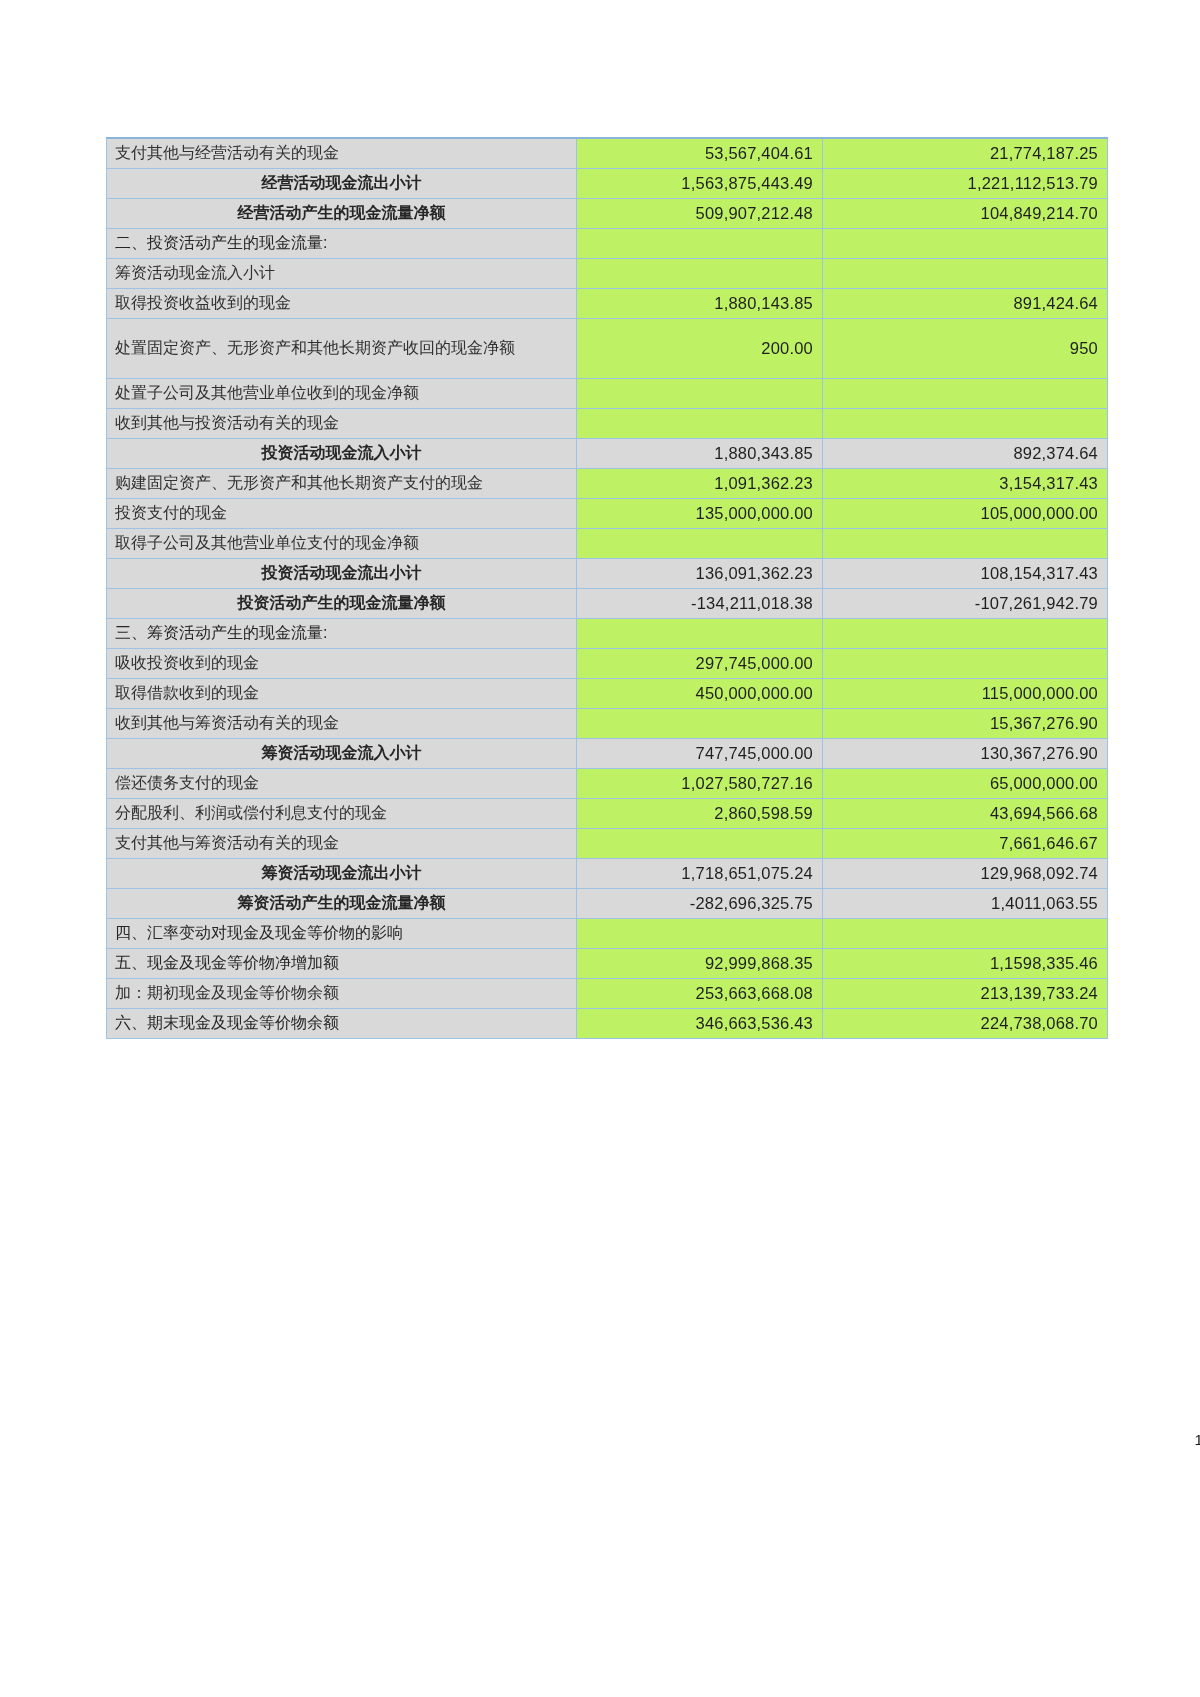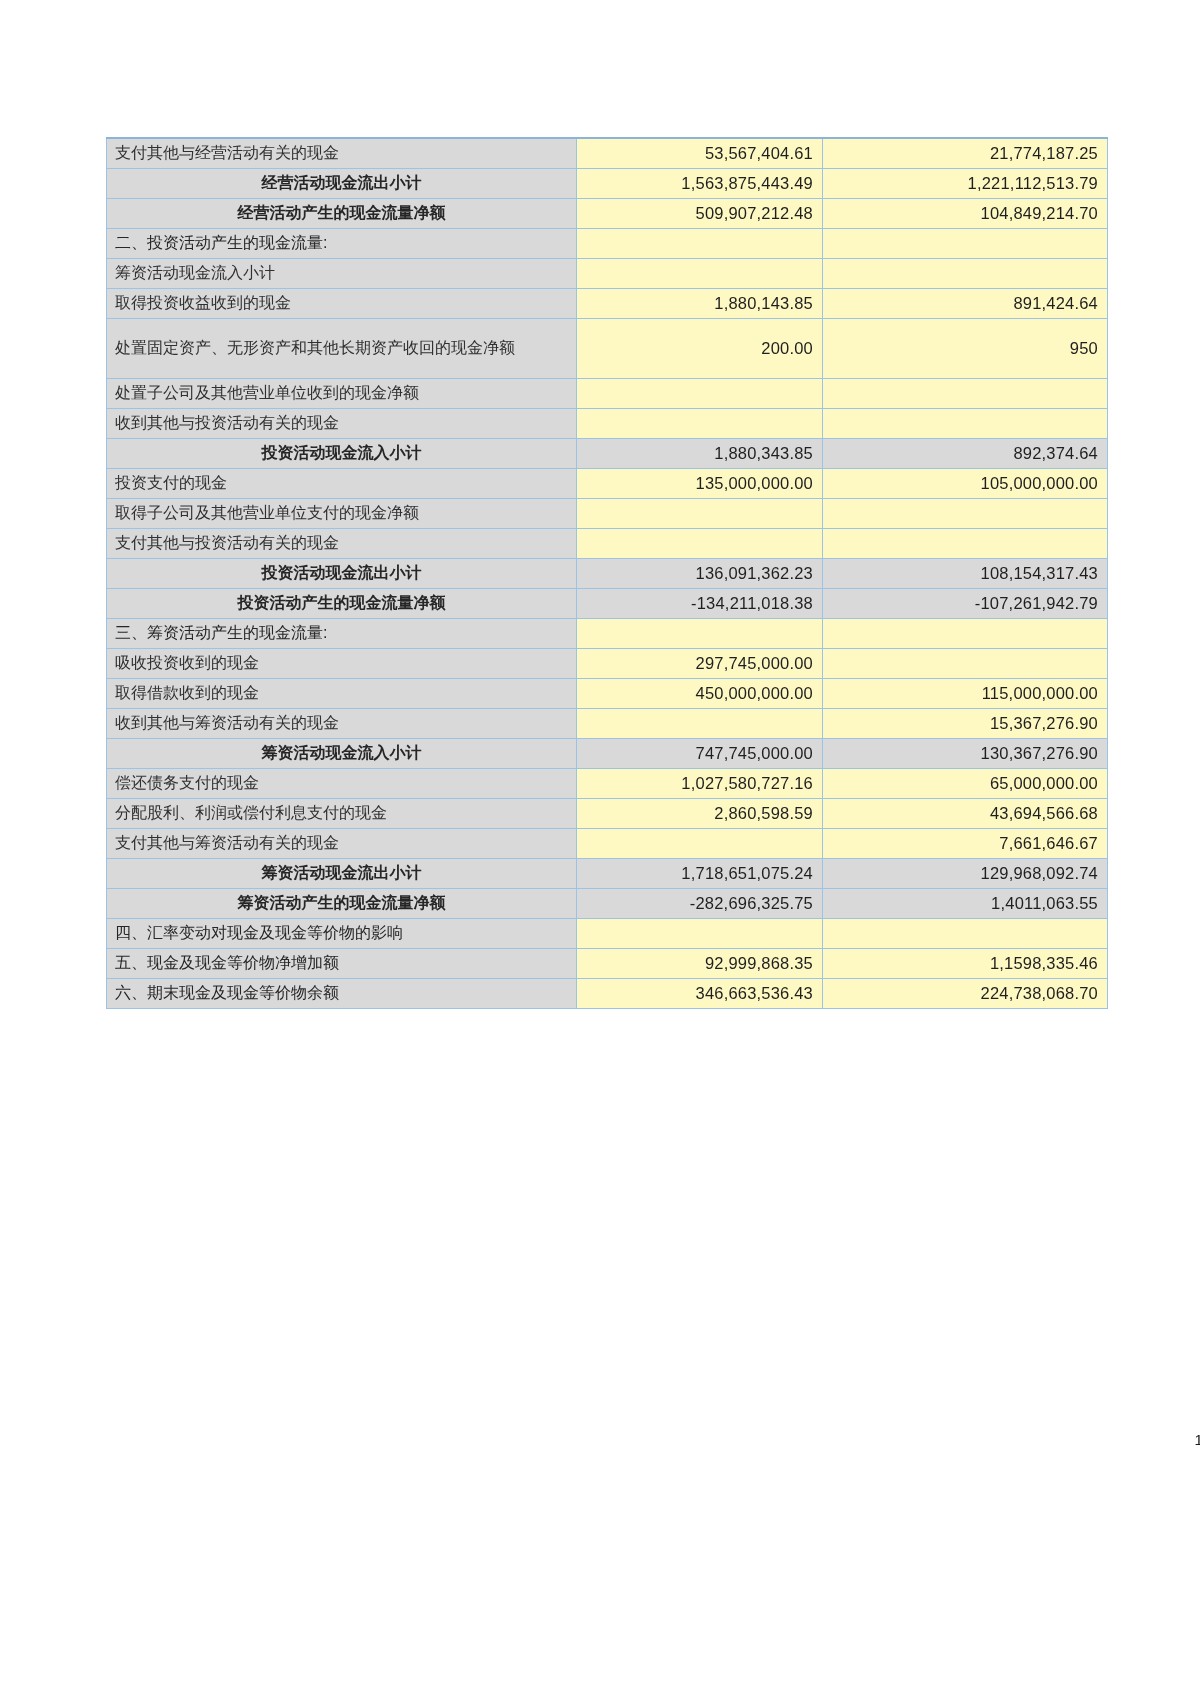--- a/index.html
+++ b/index.html
@@ -42,21 +42,21 @@
   }
   td.c-label {
     background: #d9d9d9;
     padding: 1px 8px;
     font-size: 16px;
     color: #303030;
     line-height: 1.55;
     text-align: left;
   }
   td.c-num {
-    background: #fef9c3;
+    background: #bef264;
     text-align: right;
     padding: 1px 9px;
     font-size: 16.5px;
     color: #1f1f1f;
     letter-spacing: 0.2px;
   }
   tr.subtotal td.c-label,
   tr.subtotal-shaded td.c-label {
     text-align: center;
     font-weight: bold;
@@ -136,34 +136,34 @@
           <td class="c-label">收到其他与投资活动有关的现金</td>
           <td class="c-num"></td>
           <td class="c-num"></td>
         </tr>
         <tr class="subtotal-shaded">
           <td class="c-label">投资活动现金流入小计</td>
           <td class="c-num">1,880,343.85</td>
           <td class="c-num">892,374.64</td>
         </tr>
         <tr class="item">
+          <td class="c-label">购建固定资产、无形资产和其他长期资产支付的现金</td>
+          <td class="c-num">1,091,362.23</td>
+          <td class="c-num">3,154,317.43</td>
+        </tr>
+        <tr class="item">
           <td class="c-label">投资支付的现金</td>
           <td class="c-num">135,000,000.00</td>
           <td class="c-num">105,000,000.00</td>
         </tr>
         <tr class="item">
           <td class="c-label">取得子公司及其他营业单位支付的现金净额</td>
           <td class="c-num"></td>
           <td class="c-num"></td>
         </tr>
-        <tr class="item">
-          <td class="c-label">支付其他与投资活动有关的现金</td>
-          <td class="c-num"></td>
-          <td class="c-num"></td>
-        </tr>
         <tr class="subtotal-shaded">
           <td class="c-label">投资活动现金流出小计</td>
           <td class="c-num">136,091,362.23</td>
           <td class="c-num">108,154,317.43</td>
         </tr>
         <tr class="subtotal-shaded">
           <td class="c-label">投资活动产生的现金流量净额</td>
           <td class="c-num">-134,211,018.38</td>
           <td class="c-num">-107,261,942.79</td>
         </tr>
@@ -220,20 +220,25 @@
         <tr class="section">
           <td class="c-label">四、汇率变动对现金及现金等价物的影响</td>
           <td class="c-num"></td>
           <td class="c-num"></td>
         </tr>
         <tr class="section">
           <td class="c-label">五、现金及现金等价物净增加额</td>
           <td class="c-num">92,999,868.35</td>
           <td class="c-num">1,1598,335.46</td>
         </tr>
+        <tr class="item">
+          <td class="c-label">加：期初现金及现金等价物余额</td>
+          <td class="c-num">253,663,668.08</td>
+          <td class="c-num">213,139,733.24</td>
+        </tr>
         <tr class="section">
           <td class="c-label">六、期末现金及现金等价物余额</td>
           <td class="c-num">346,663,536.43</td>
           <td class="c-num">224,738,068.70</td>
         </tr>
       </tbody>
   </table>
 
   <div class="footer-page-number">11</div>
 

